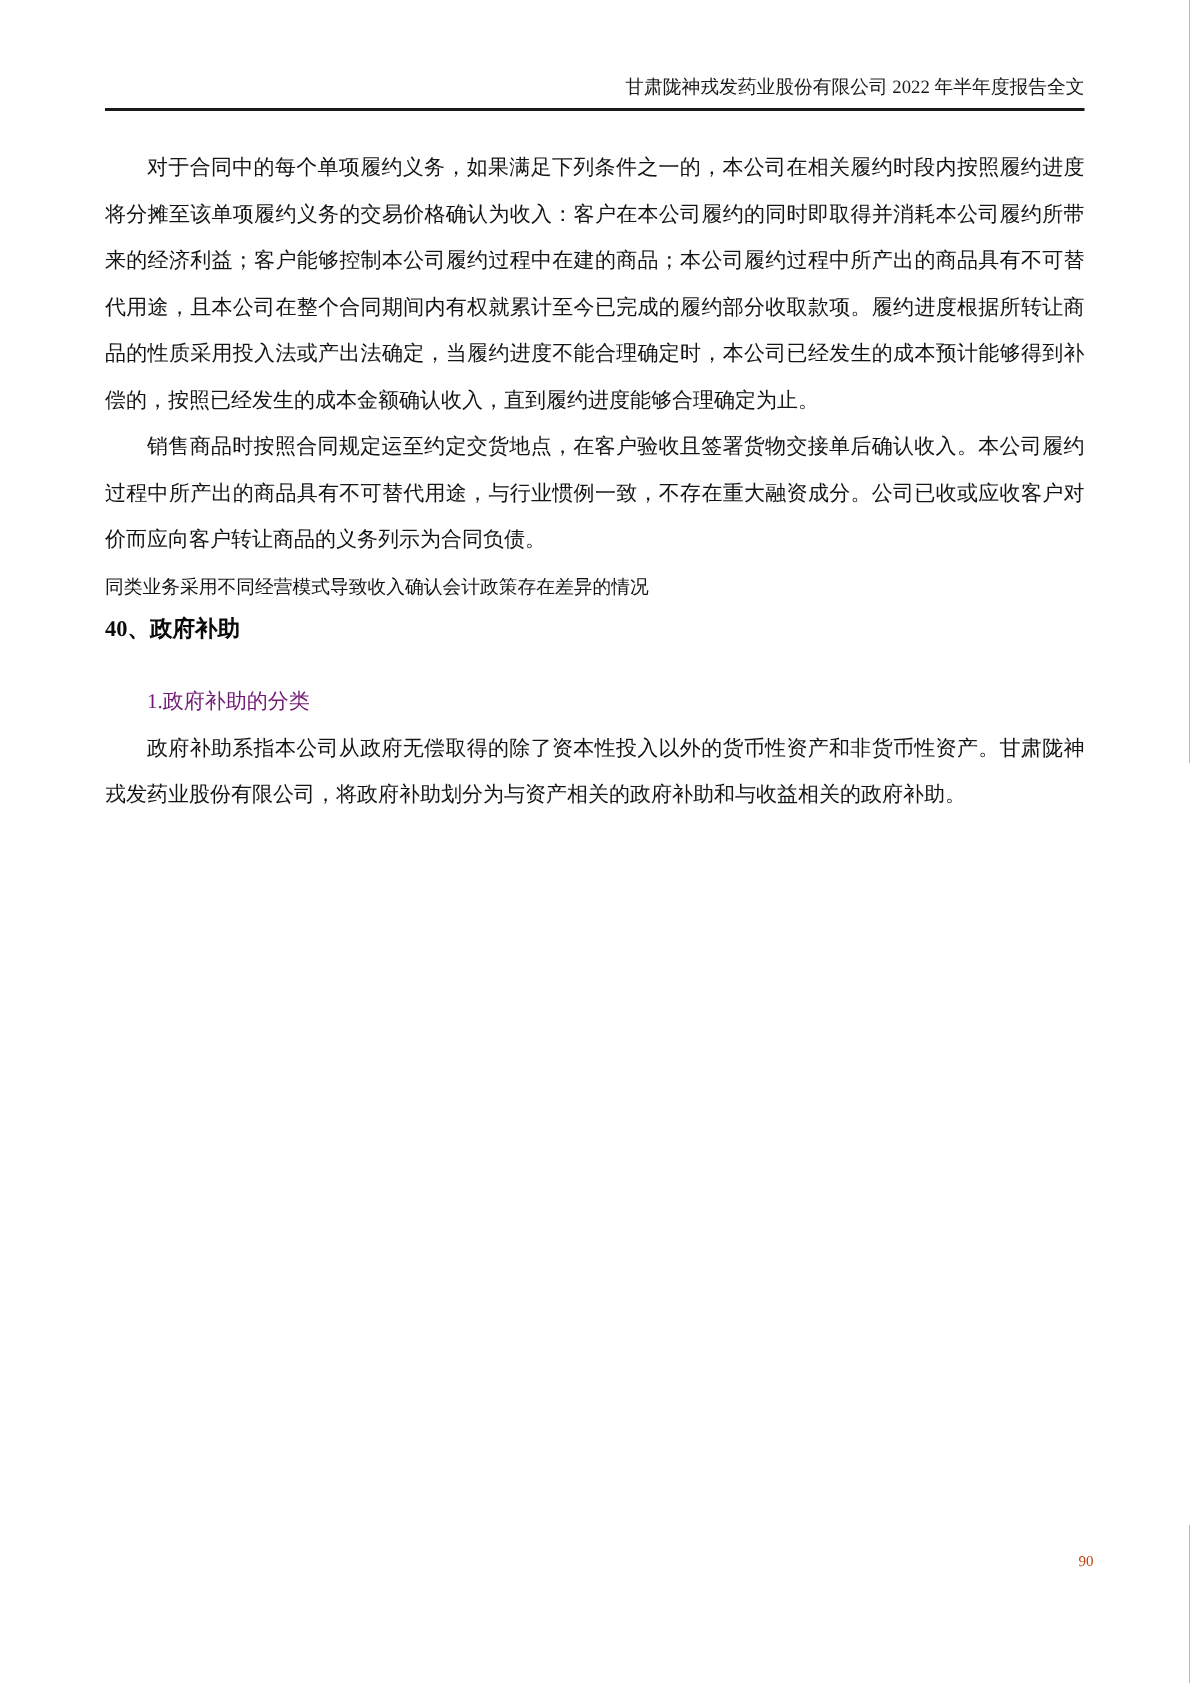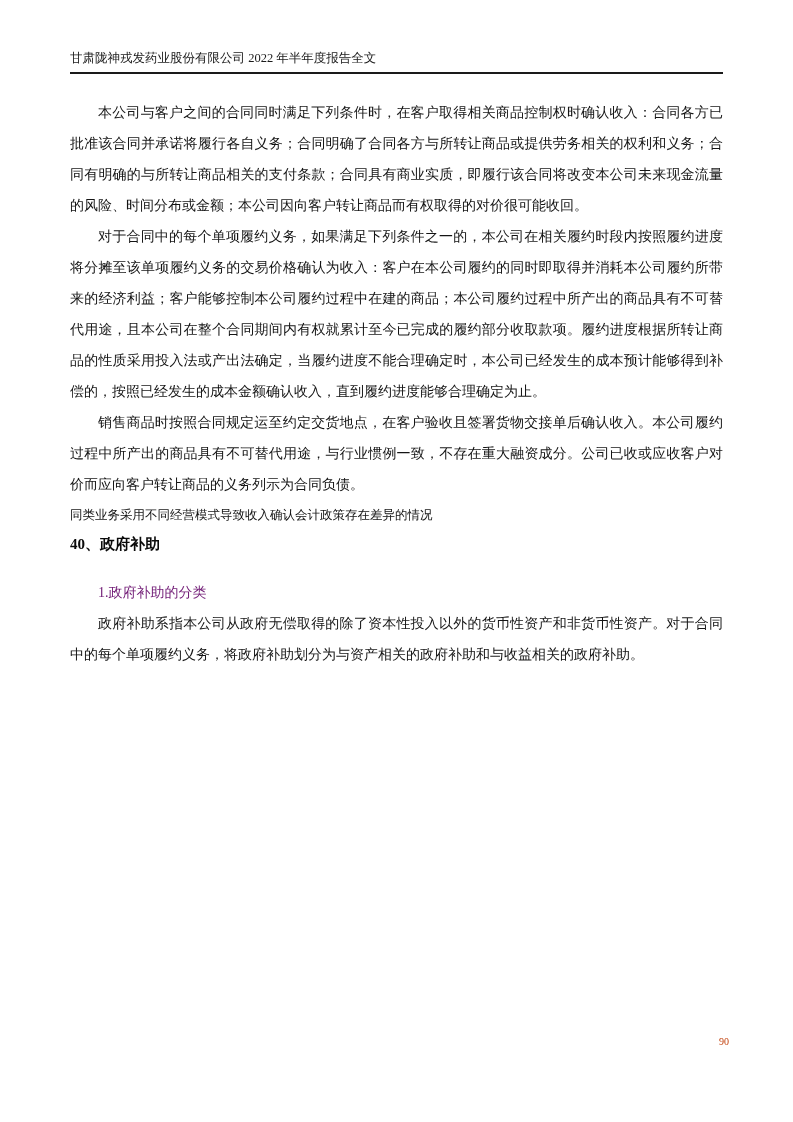--- a/index.html
+++ b/index.html
@@ -14,21 +14,21 @@
     font-family: "Liberation Serif", "DejaVu Serif", serif;
     overflow: hidden;
   }
   .content {
     padding: 0 70px;
   }
   .running-header {
     padding-top: 50px;
     padding-bottom: 5px;
     border-bottom: 2px solid #1a1a1a;
-    text-align: left;
+    text-align: right;
     font-size: 12.5px;
     line-height: 17px;
     color: #1a1a1a;
   }
   .body-text {
     margin-top: 23px;
   }
   .body-text p.para {
     font-size: 14px;
     line-height: 31px;
@@ -66,28 +66,27 @@
 </style>
 </head>
 <body>
 
 <div class="page">
   <div class="content">
 
     <div class="running-header">甘肃陇神戎发药业股份有限公司 2022 年半年度报告全文</div>
 
     <div class="body-text">
-      <p class="para">本公司与客户之间的合同同时满足下列条件时，在客户取得相关商品控制权时确认收入：合同各方已批准该合同并承诺将履行各自义务；合同明确了合同各方与所转让商品或提供劳务相关的权利和义务；合同有明确的与所转让商品相关的支付条款；合同具有商业实质，即履行该合同将改变本公司未来现金流量的风险、时间分布或金额；本公司因向客户转让商品而有权取得的对价很可能收回。</p>
       <p class="para">对于合同中的每个单项履约义务，如果满足下列条件之一的，本公司在相关履约时段内按照履约进度将分摊至该单项履约义务的交易价格确认为收入：客户在本公司履约的同时即取得并消耗本公司履约所带来的经济利益；客户能够控制本公司履约过程中在建的商品；本公司履约过程中所产出的商品具有不可替代用途，且本公司在整个合同期间内有权就累计至今已完成的履约部分收取款项。履约进度根据所转让商品的性质采用投入法或产出法确定，当履约进度不能合理确定时，本公司已经发生的成本预计能够得到补偿的，按照已经发生的成本金额确认收入，直到履约进度能够合理确定为止。</p>
       <p class="para">销售商品时按照合同规定运至约定交货地点，在客户验收且签署货物交接单后确认收入。本公司履约过程中所产出的商品具有不可替代用途，与行业惯例一致，不存在重大融资成分。公司已收或应收客户对价而应向客户转让商品的义务列示为合同负债。</p>
 
       <p class="note-line">同类业务采用不同经营模式导致收入确认会计政策存在差异的情况</p>
 
       <h2 class="section-heading">40、政府补助</h2>
 
       <p class="subsection-heading">1.政府补助的分类</p>
 
-      <p class="para">政府补助系指本公司从政府无偿取得的除了资本性投入以外的货币性资产和非货币性资产。对于合同中的每个单项履约义务，将政府补助划分为与资产相关的政府补助和与收益相关的政府补助。</p>
+      <p class="para">政府补助系指本公司从政府无偿取得的除了资本性投入以外的货币性资产和非货币性资产。甘肃陇神戎发药业股份有限公司，将政府补助划分为与资产相关的政府补助和与收益相关的政府补助。</p>
     </div>
   </div>
 
   <div class="page-number">90</div>
 </div>
 
 </body></html>

